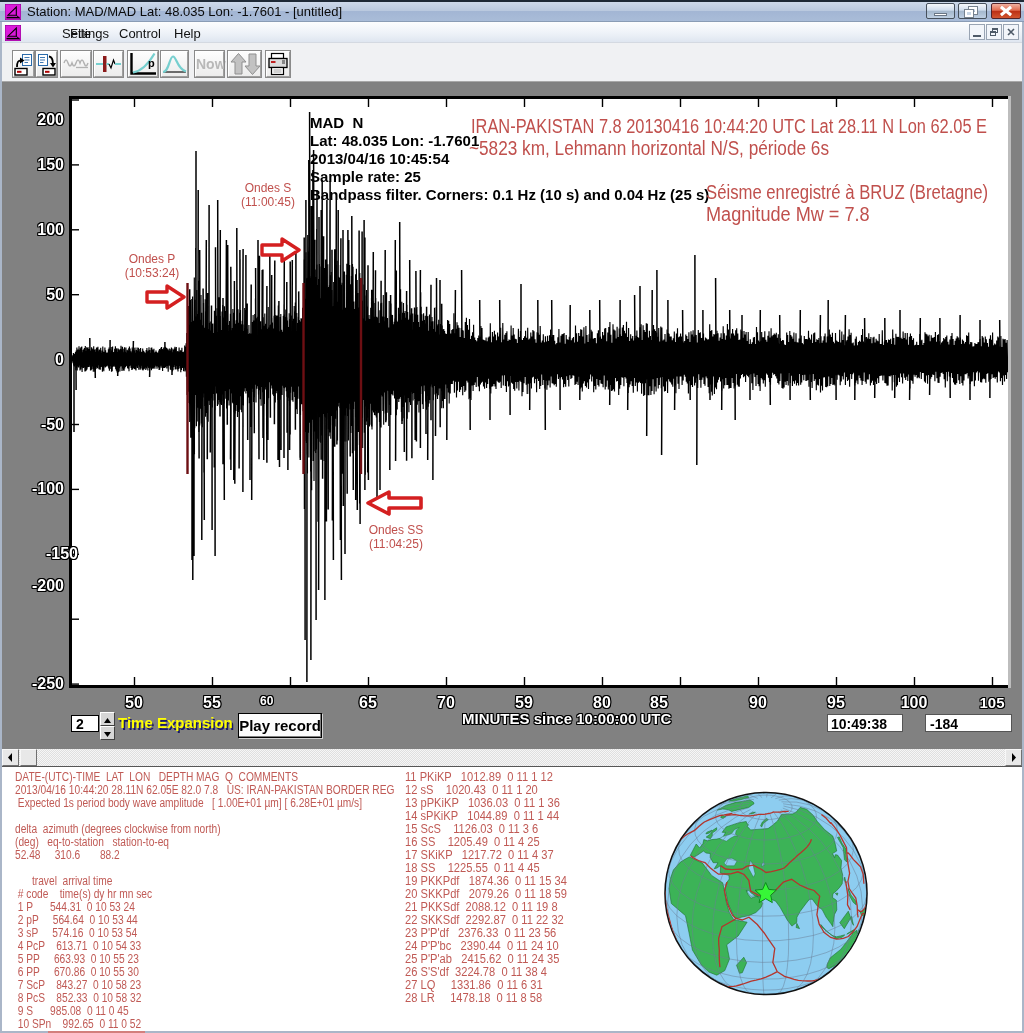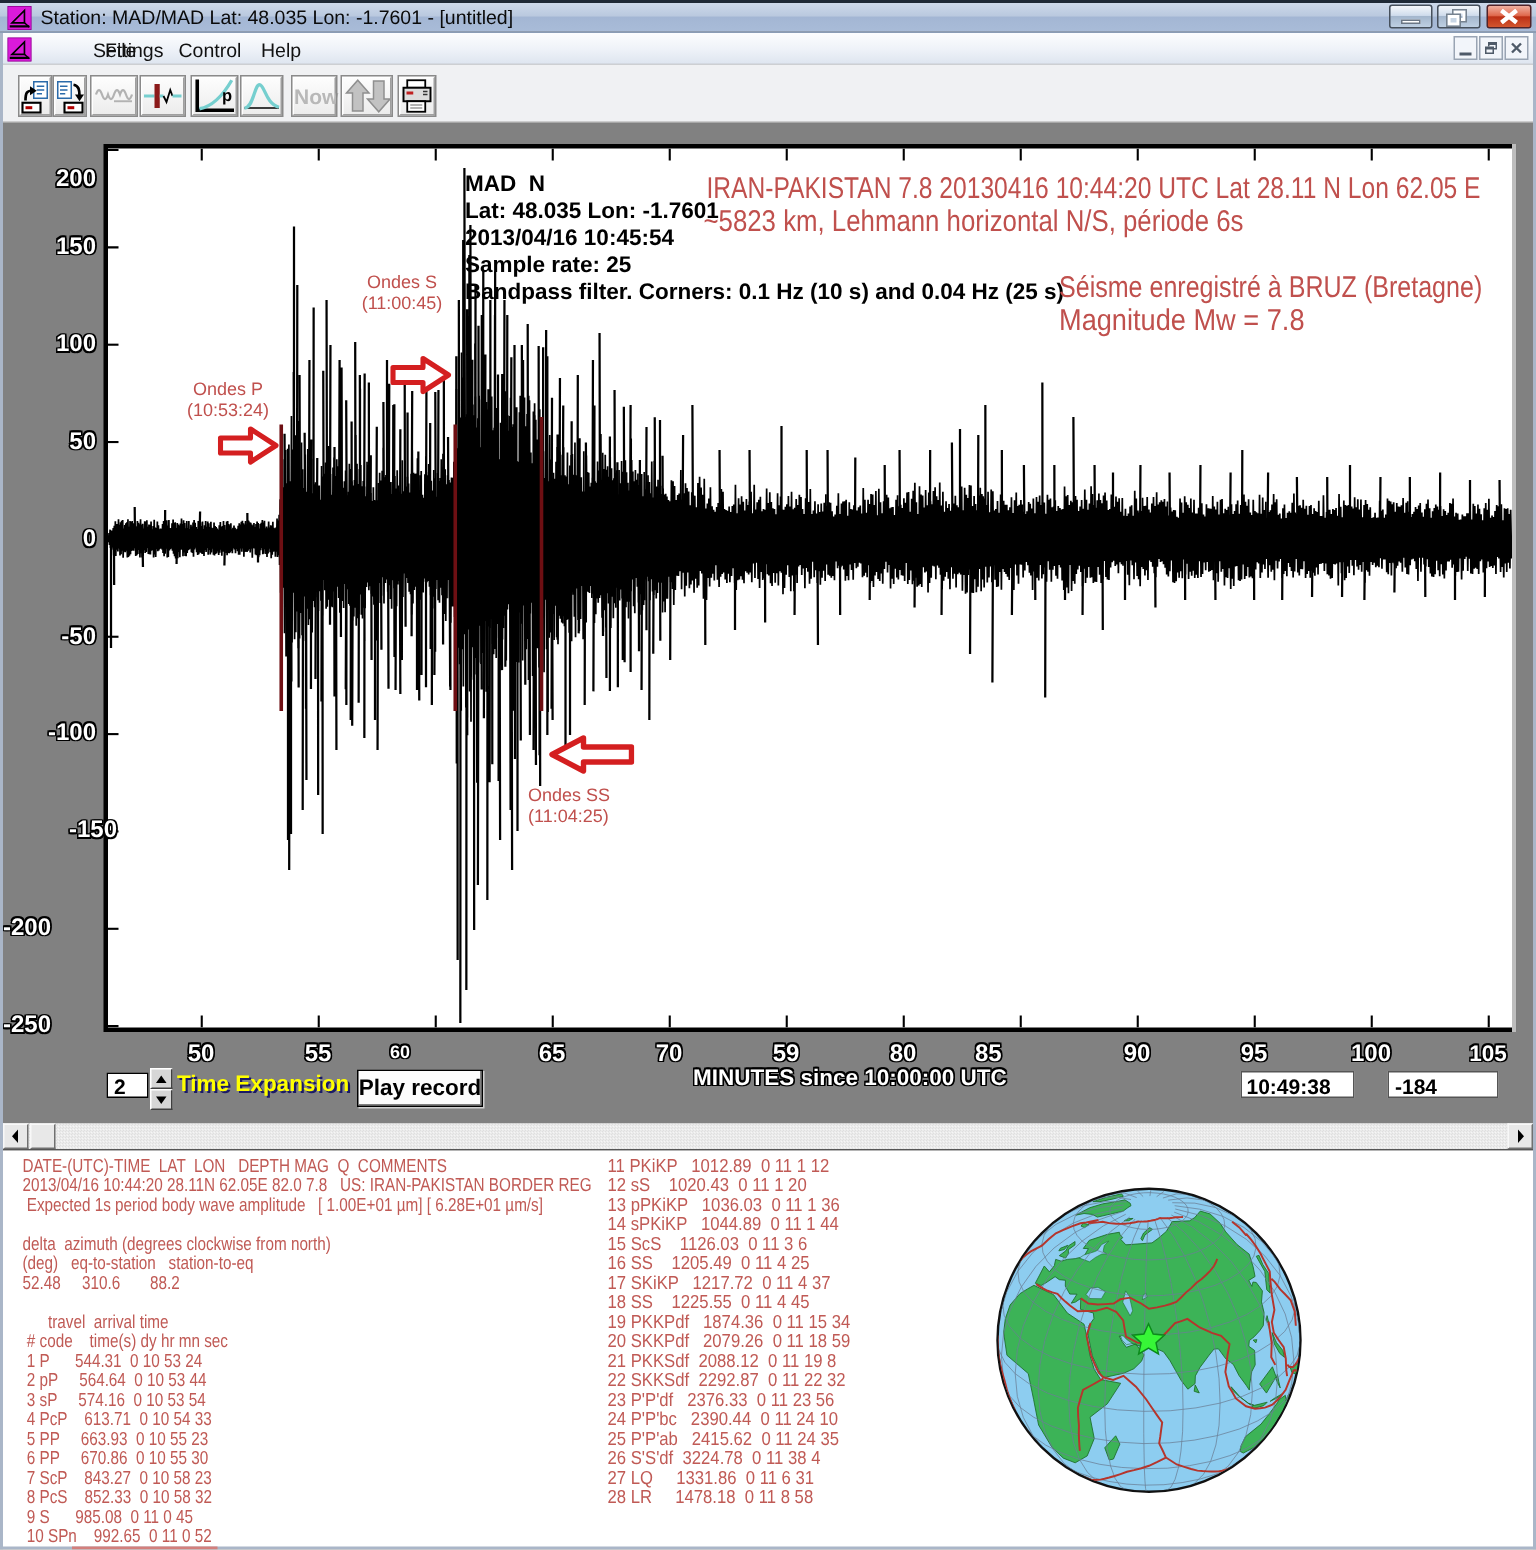--- a/index.html
+++ b/index.html
@@ -176,22 +176,22 @@
 </svg>
 
 <div class="abs outl" style="left:2px;top:91px;width:62px;text-align:right;font-size:16px;margin-top:20px;">200</div>
 <div class="abs outl" style="left:2px;top:156px;width:62px;text-align:right;font-size:16px;">150</div>
 <div class="abs outl" style="left:2px;top:221px;width:62px;text-align:right;font-size:16px;">100</div>
 <div class="abs outl" style="left:2px;top:286px;width:62px;text-align:right;font-size:16px;">50</div>
 <div class="abs outl" style="left:2px;top:351px;width:62px;text-align:right;font-size:16px;">0</div>
 <div class="abs outl" style="left:2px;top:416px;width:62px;text-align:right;font-size:16px;">-50</div>
 <div class="abs outl" style="left:2px;top:480px;width:62px;text-align:right;font-size:16px;">-100</div>
 <div class="abs outl" style="left:2px;top:545px;width:76px;text-align:right;font-size:16px;">-150</div>
-<div class="abs outl" style="left:2px;top:610px;width:62px;font-size:16px;">-200</div>
-<div class="abs outl" style="left:2px;top:675px;width:62px;text-align:left;font-size:16px;">-250</div>
+<div class="abs outl" style="left:2px;top:577px;width:62px;text-align:right;font-size:16px;">-200</div>
+<div class="abs outl" style="left:2px;top:675px;width:62px;text-align:right;font-size:16px;">-250</div>
 
 <div class="abs outl" style="left:104px;top:694px;width:60px;text-align:center;font-size:16px;">50</div>
 <div class="abs outl" style="left:182px;top:694px;width:60px;text-align:center;font-size:16px;">55</div>
 <div class="abs outl" style="left:260px;top:694px;width:60px;font-size:12px;">60</div>
 <div class="abs outl" style="left:338px;top:694px;width:60px;text-align:center;font-size:16px;">65</div>
 <div class="abs outl" style="left:416px;top:694px;width:60px;text-align:center;font-size:16px;">70</div>
 <div class="abs outl" style="left:494px;top:694px;width:60px;text-align:center;font-size:16px;">59</div>
 <div class="abs outl" style="left:572px;top:694px;width:60px;text-align:center;font-size:16px;">80</div>
 <div class="abs outl" style="left:650px;top:694px;width:60px;text-align:left;font-size:16px;">85</div>
 <div class="abs outl" style="left:728px;top:694px;width:60px;text-align:center;font-size:16px;">90</div>
@@ -205,21 +205,21 @@
 Sample rate: 25
 Bandpass filter. Corners: 0.1 Hz (10 s) and 0.04 Hz (25 s)</div>
 
 <div class="abs" style="left:471px;top:115px;font-size:20px;color:#c0504d;white-space:nowrap;transform:scaleX(0.82);transform-origin:left top;">IRAN-PAKISTAN 7.8 20130416 10:44:20 UTC Lat 28.11 N Lon 62.05 E</div>
 <div class="abs" style="left:469px;top:137px;font-size:20px;color:#c0504d;white-space:nowrap;transform:scaleX(0.86);transform-origin:left top;">~5823 km, Lehmann horizontal N/S, période 6s</div>
 <div class="abs" style="left:706px;top:181px;font-size:20px;color:#c0504d;white-space:nowrap;transform:scaleX(0.835);transform-origin:left top;">Séisme enregistré à BRUZ (Bretagne)</div>
 <div class="abs" style="left:706px;top:203px;font-size:20px;color:#c0504d;white-space:nowrap;transform:scaleX(0.906);transform-origin:left top;">Magnitude Mw = 7.8</div>
 
 <div class="abs" style="left:110px;top:252px;width:84px;text-align:center;font-size:12px;color:#c0504d;line-height:14px;">Ondes P<br>(10:53:24)</div>
 <div class="abs" style="left:226px;top:181px;width:84px;text-align:center;font-size:12px;color:#c0504d;line-height:14px;">Ondes S<br>(11:00:45)</div>
-<div class="abs" style="left:352px;top:523px;width:88px;font-size:12px;color:#c0504d;line-height:14px;">Ondes SS<br>(11:04:25)</div>
+<div class="abs" style="left:352px;top:523px;width:88px;text-align:center;font-size:12px;color:#c0504d;line-height:14px;">Ondes SS<br>(11:04:25)</div>
 
 <svg class="abs" style="left:145px;top:284px" width="42" height="26">
     <path d="M2 8 L22 8 L22 2 L39 13 L22 24 L22 18 L2 18 Z" fill="#fff" stroke="#d41f20" stroke-width="3.4" stroke-linejoin="round"></path>
   </svg>
 <svg class="abs" style="left:260px;top:237px" width="42" height="26">
     <path d="M2 8 L22 8 L22 2 L39 13 L22 24 L22 18 L2 18 Z" fill="#fff" stroke="#d41f20" stroke-width="3.4" stroke-linejoin="round"></path>
   </svg>
 <svg class="abs" style="left:365px;top:489px" width="58" height="28">
     <path d="M56 9 L24 9 L24 3 L3 14 L24 25 L24 19 L56 19 Z" fill="#fff" stroke="#d41f20" stroke-width="3.6" stroke-linejoin="round"></path>
   </svg>
@@ -228,21 +228,21 @@
 <div class="abs" style="left:100px;top:712px;width:15px;height:14px;background:#d6d6d6;border:1px solid #fff;border-right-color:#404040;border-bottom-color:#404040;"><svg width="13" height="12">
       <path d="M6.5 3 L10 8 L3 8 Z" fill="#000"></path>
     </svg></div>
 <div class="abs" style="left:100px;top:726px;width:15px;height:14px;background:#d6d6d6;border:1px solid #fff;border-right-color:#404040;border-bottom-color:#404040;"><svg width="13" height="12">
       <path d="M6.5 8 L10 3 L3 3 Z" fill="#000"></path>
     </svg></div>
 <div class="abs" style="left:118px;top:714px;font-size:15px;font-weight:bold;color:#ffff00;text-shadow:1.5px 1.5px 0 #1a1a66;">Time Expansion</div>
 <div class="abs" style="left:238px;top:713px;width:84px;height:25px;background:#fcfcfc;border:1px solid #000;box-shadow:inset -1px -1px 0 #808080, 1px 1px 0 #d0d0d0;font-size:15px;font-weight:bold;color:#000;text-align:center;line-height:23px;">Play record</div>
 <div class="abs outl" style="left:462px;top:710px;font-size:15px;">MINUTES since 10:00:00 UTC</div>
 <div class="abs" style="left:827px;top:714px;width:76px;height:18px;background:#fff;border:1px solid #555;font-size:14px;font-weight:bold;color:#000;padding:1px 0 0 3px;">10:49:38</div>
-<div class="abs" style="left:925px;top:714px;width:74px;height:18px;background:#fff;border:1px solid #555;font-size:14px;font-weight:bold;color:#000;padding:1px 12px 0 4px;">-184</div>
+<div class="abs" style="left:925px;top:714px;width:87px;height:18px;background:#fff;border:1px solid #555;font-size:14px;font-weight:bold;color:#000;padding:1px 12px 0 4px;">-184</div>
 
 <div class="abs" style="left:0;top:749px;width:1024px;height:17px;background:#ececec;background-image:repeating-conic-gradient(#f6f6f6 0% 25%, #dfdfdf 0% 50%);background-size:2px 2px;"></div>
 <div class="abs" style="left:2px;top:749px;width:17px;height:17px;background:#e8e8e8;border:1px solid #f8f8f8;border-right-color:#707070;border-bottom-color:#707070;"><svg width="15" height="15">
       <path d="M9 3 L5 7.5 L9 12 Z" fill="#000"></path>
     </svg></div>
 <div class="abs" style="left:20px;top:749px;width:17px;height:17px;background:#e8e8e8;border:1px solid #f8f8f8;border-right-color:#707070;border-bottom-color:#707070;"></div>
 <div class="abs" style="left:1005px;top:749px;width:17px;height:17px;background:#e8e8e8;border:1px solid #f8f8f8;border-right-color:#707070;border-bottom-color:#707070;"><svg width="15" height="15">
       <path d="M6 3 L10 7.5 L6 12 Z" fill="#000"></path>
     </svg></div>
 <div class="abs" style="left:0;top:766px;width:1024px;height:1px;background:#555;"></div>

